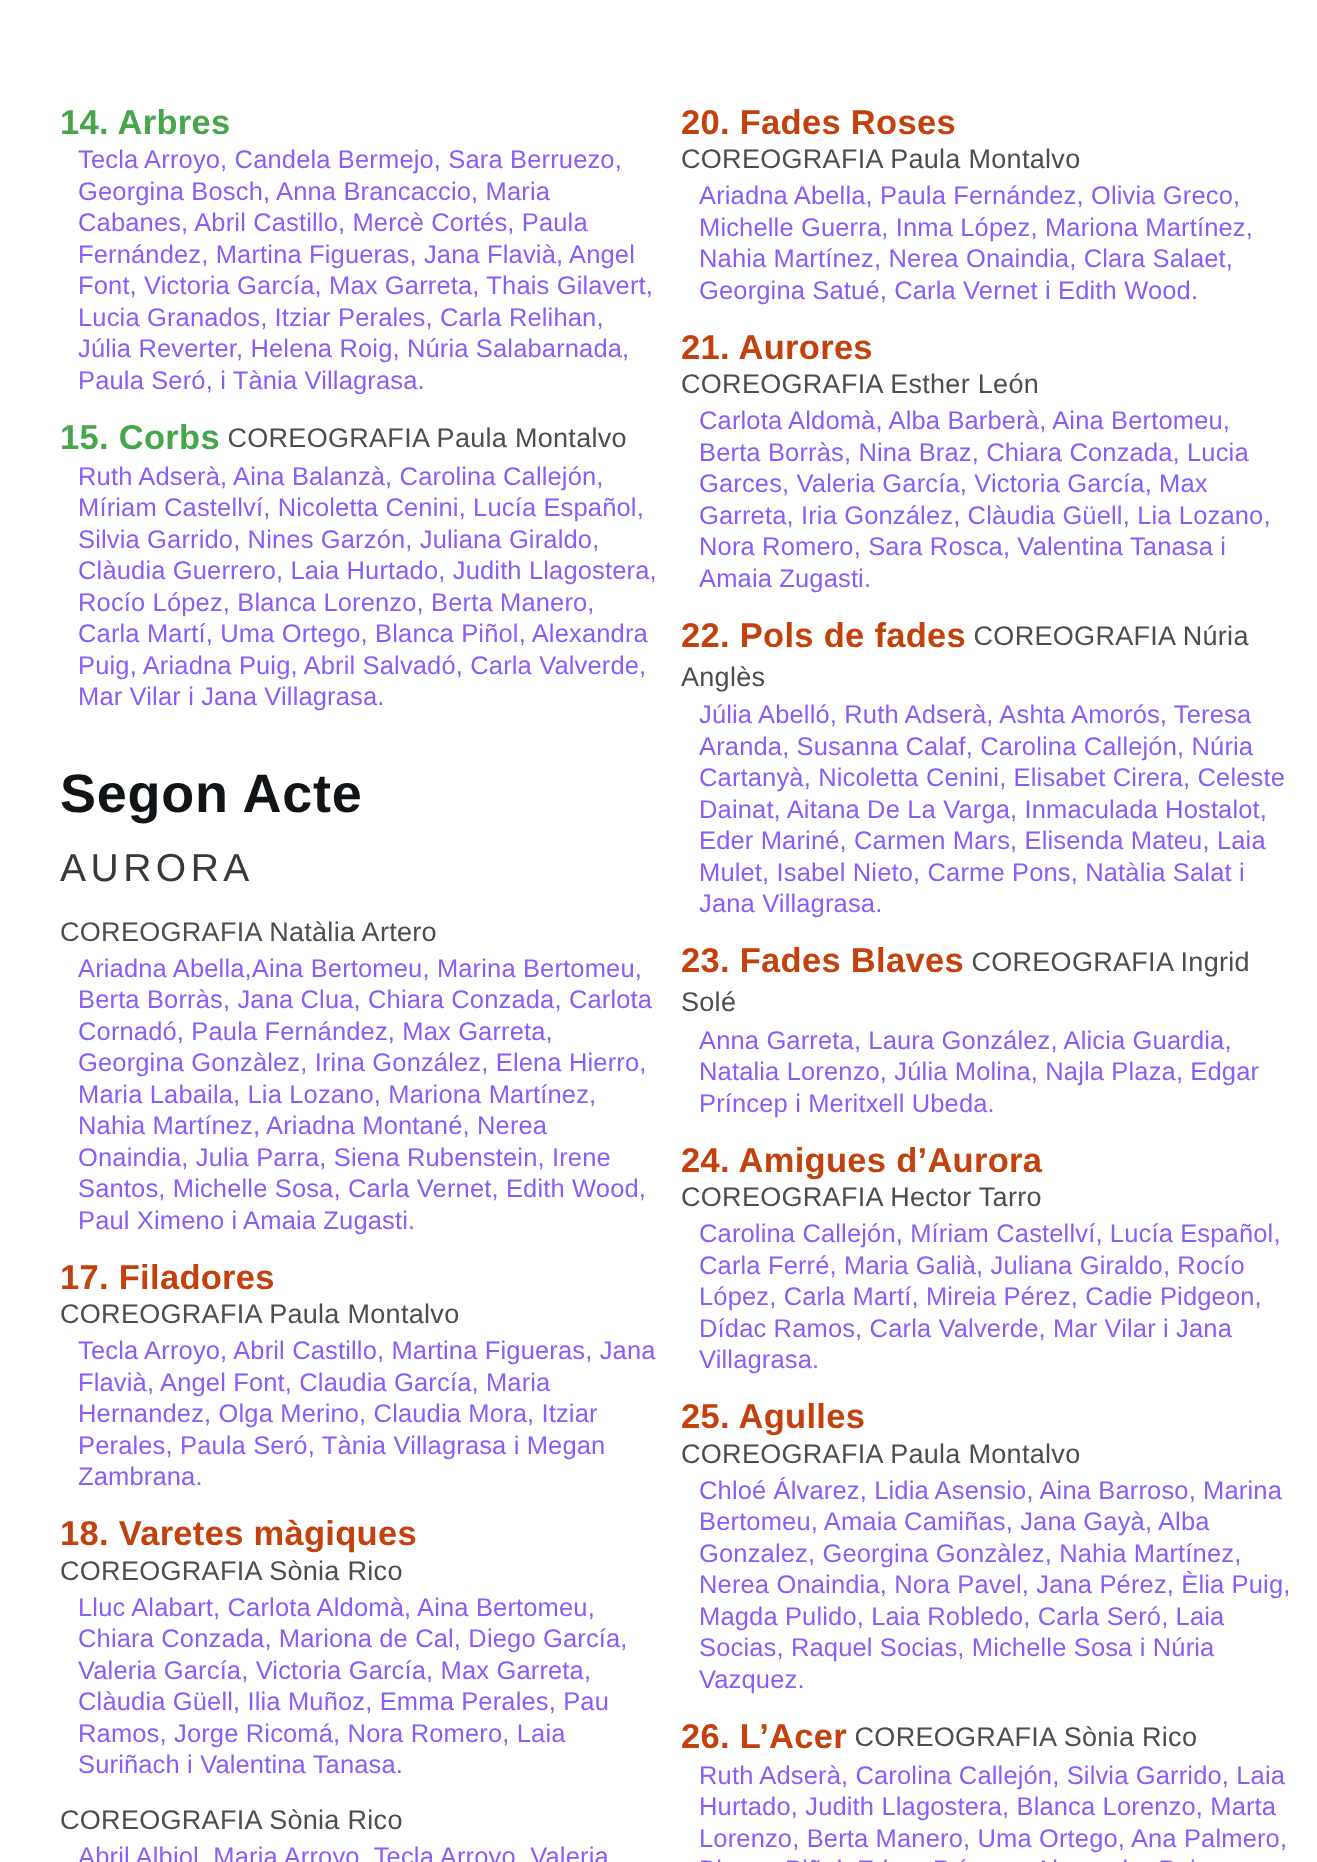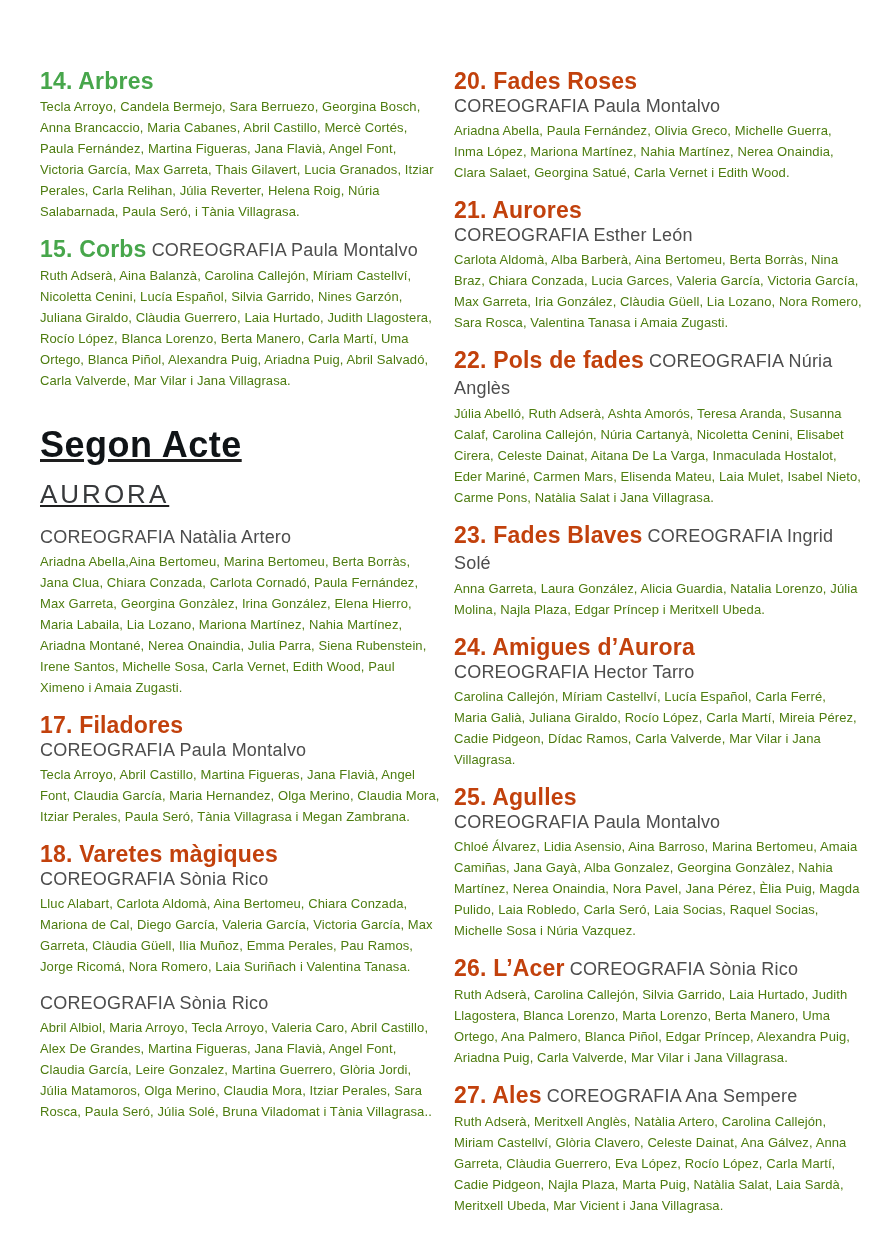--- a/index.html
+++ b/index.html
@@ -45,28 +45,28 @@
   .choreo-inline {
     font-size: 18px;
     font-weight: 400;
     color: #4d4d4d;
     letter-spacing: 0.2px;
     margin-left: 5px;
     vertical-align: 1px;
   }
 
   .names {
-    margin: 2px 0 0 0;
-    font-size: 13px;
+    margin: 2px 0 0 12px;
+    font-size: 17px;
     line-height: 21px;
-    color: #4d7c0f;
+    color: #8b5cf6;
     letter-spacing: 0.1px;
   }
 
-  .act-header { margin: 34px 0 16px 0; text-decoration: underline; }
+  .act-header { margin: 34px 0 16px 0; }
   .act-title {
     margin: 0;
     font-size: 36px;
     font-weight: 700;
     color: #101417;
     letter-spacing: 0.5px;
     line-height: 40px;
   }
   .act-subtitle {
     margin: 14px 0 0 0;

